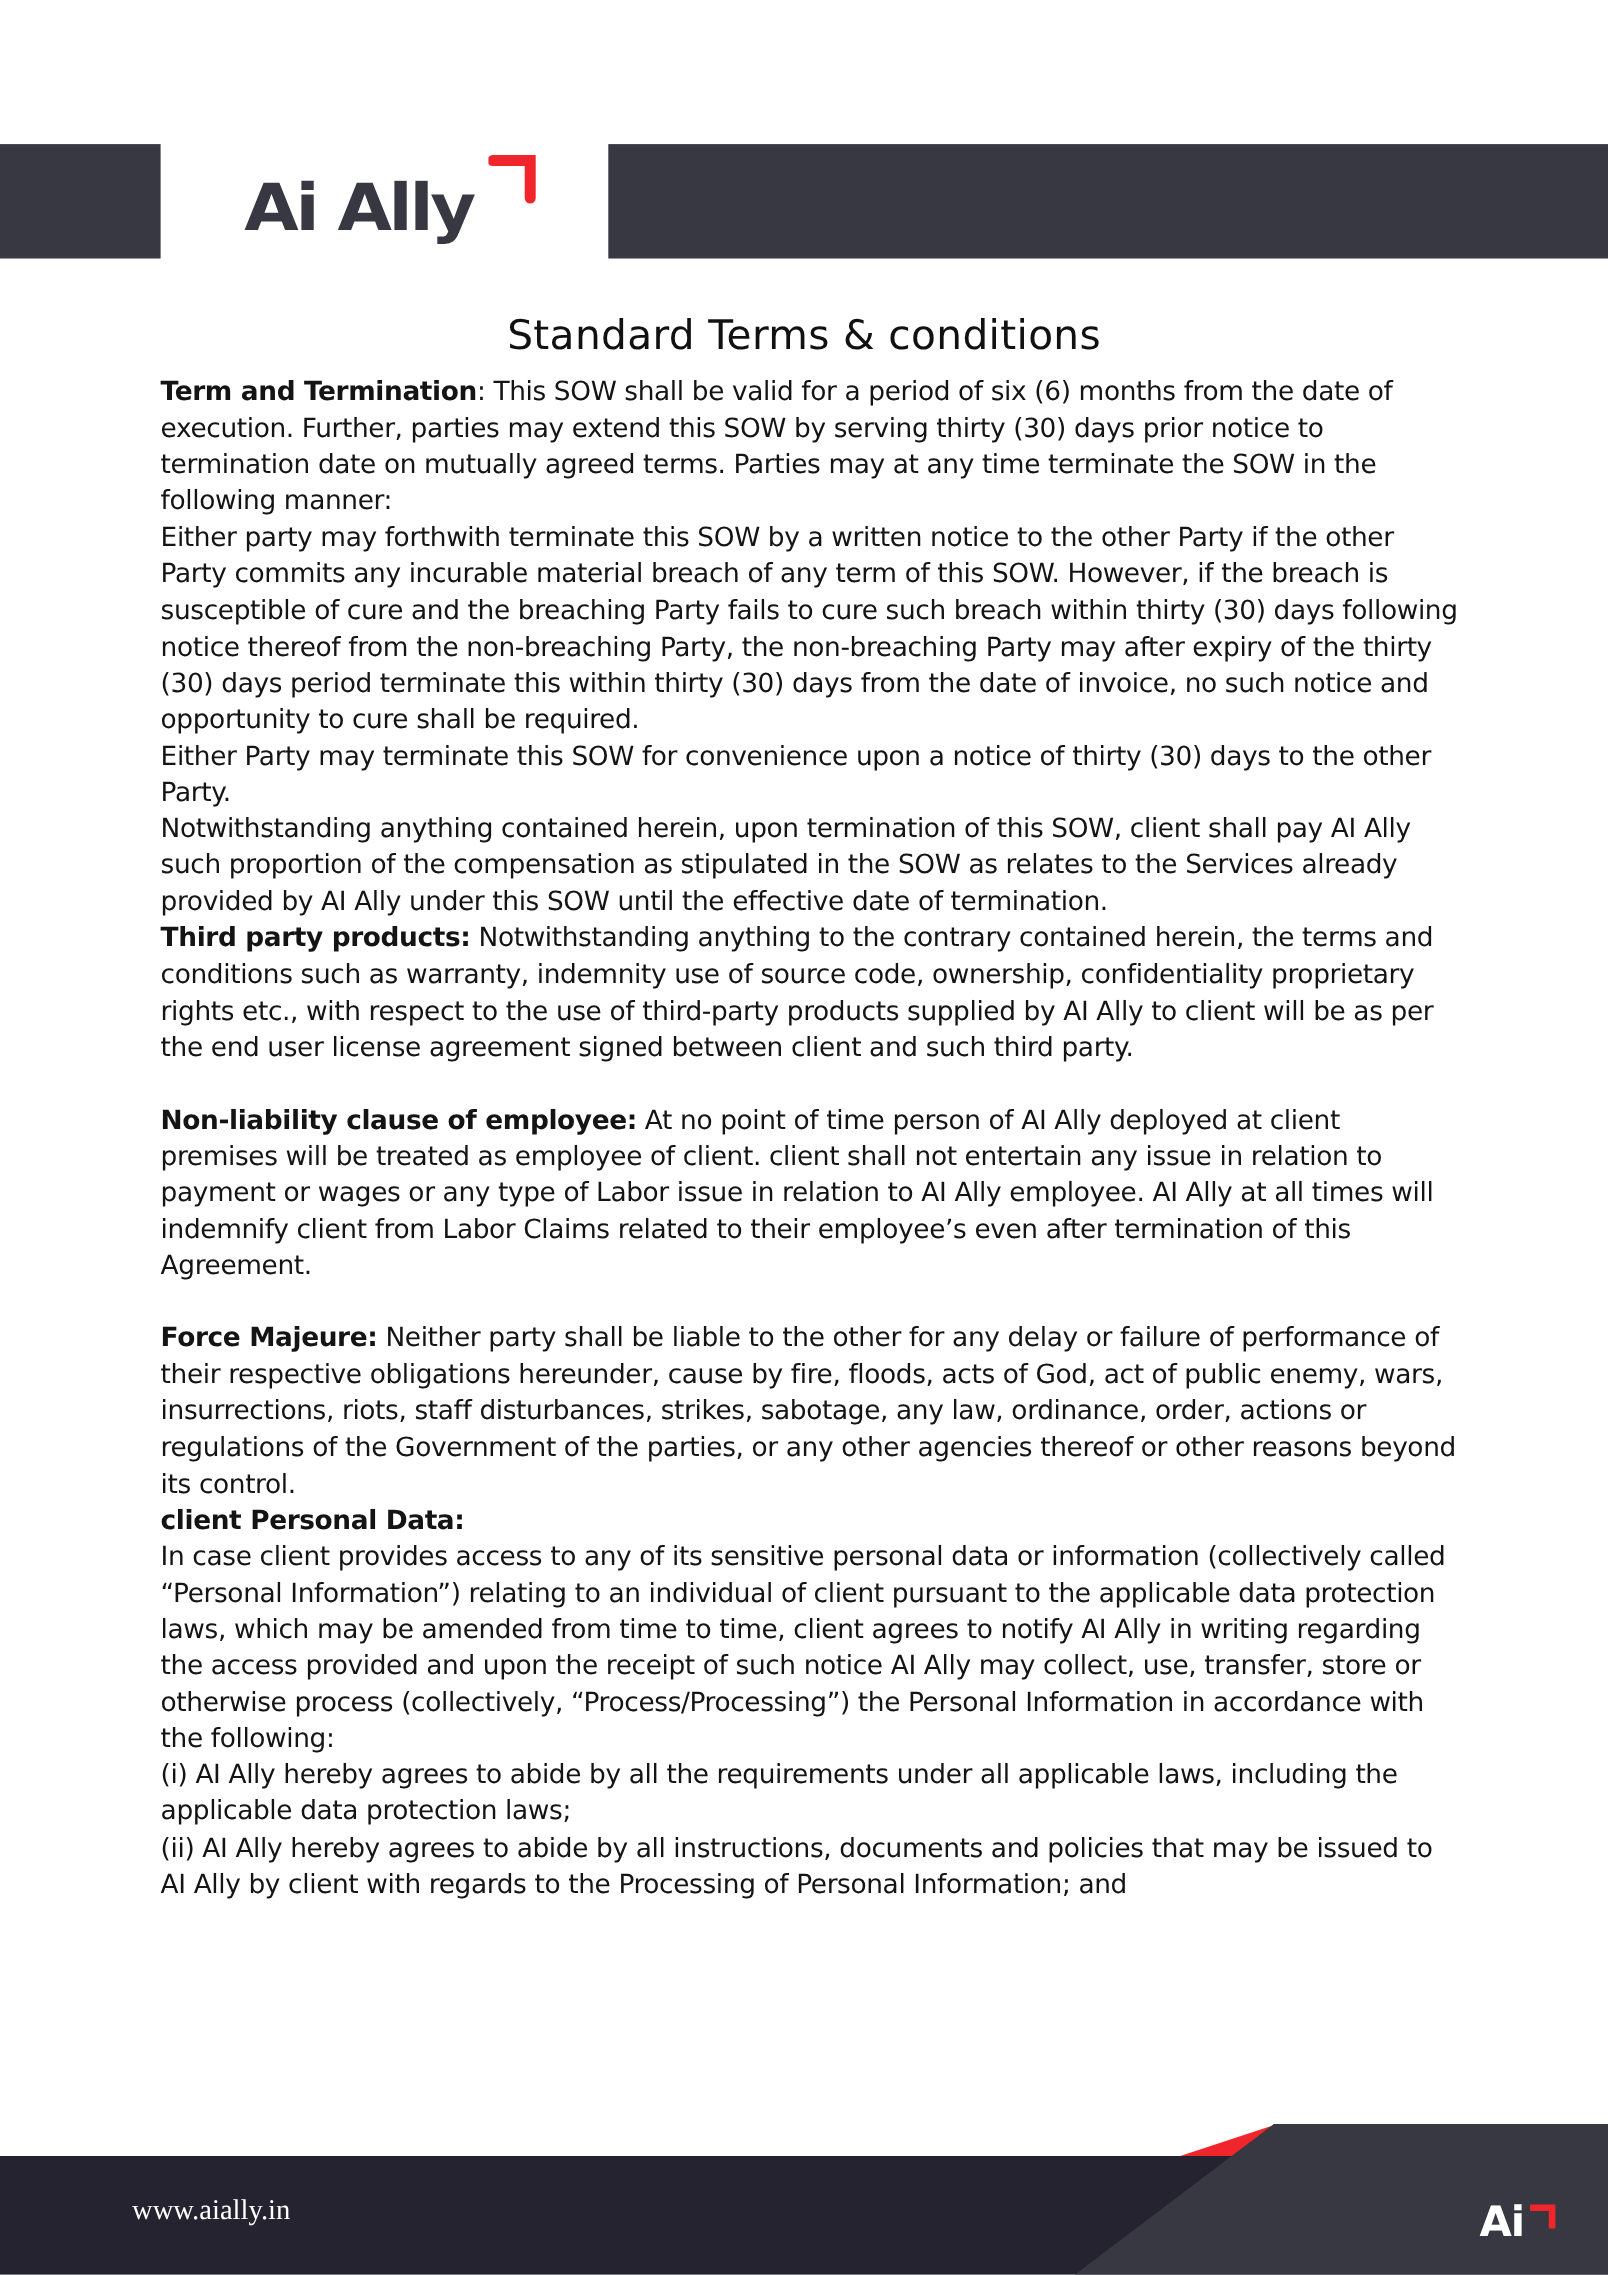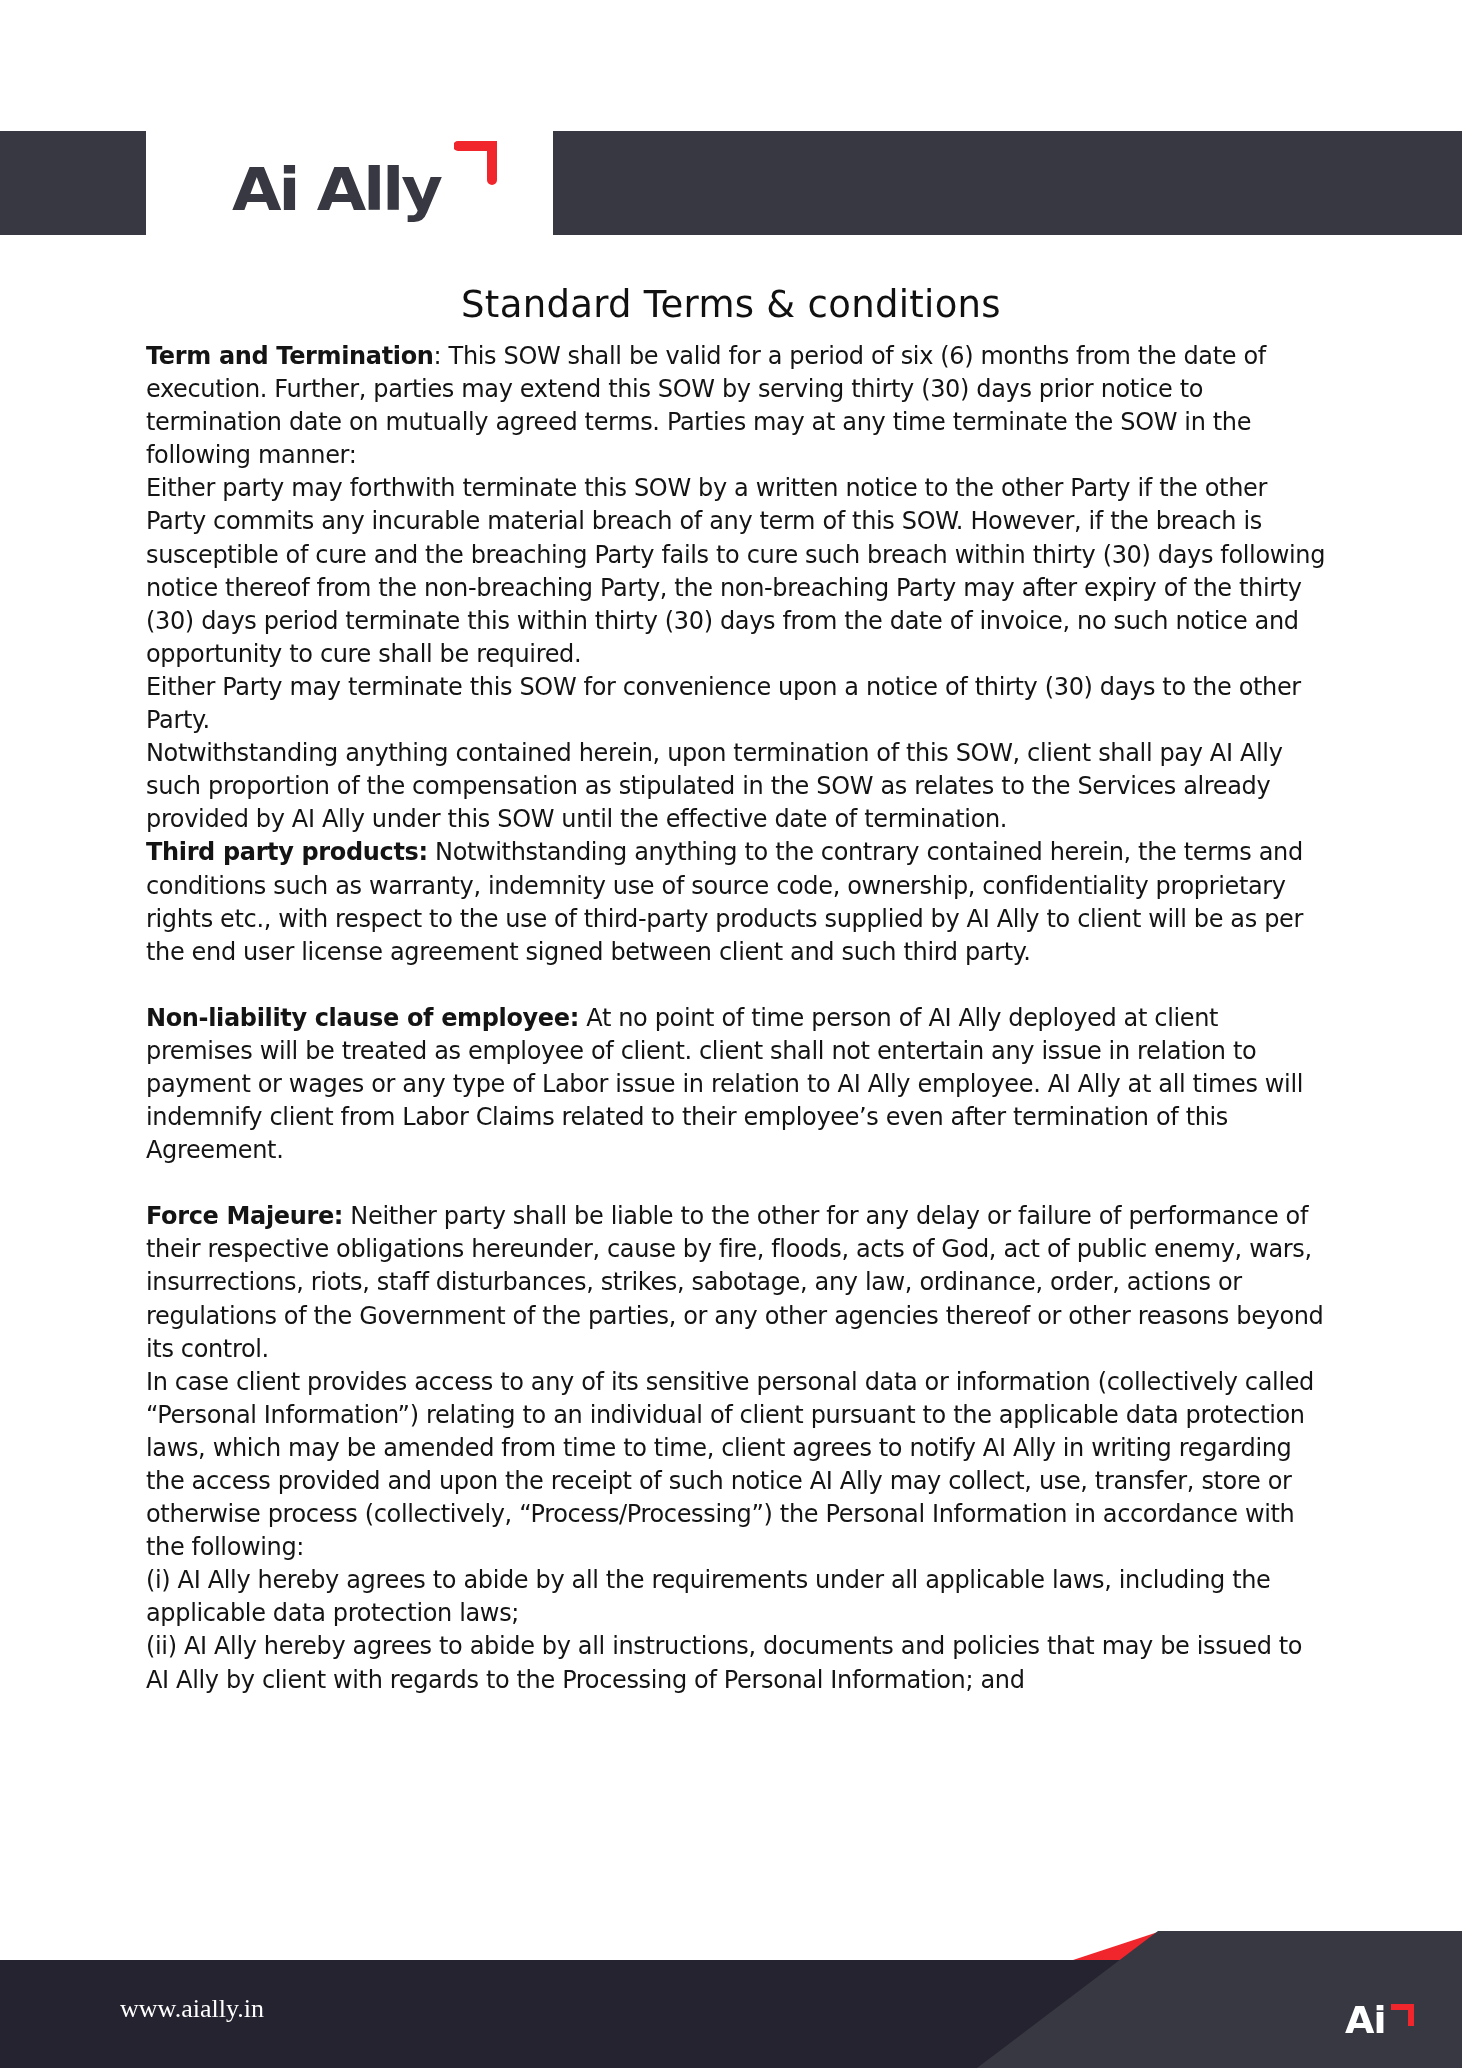--- a/index.html
+++ b/index.html
@@ -3,21 +3,21 @@
   <meta charset="utf-8">
   <style>
     html, body { margin: 0; padding: 0; }
     body {
       width: 1462px; height: 2068px; position: relative; overflow: hidden;
       background: #ffffff; color: #141414;
       font-family: "Liberation Sans", sans-serif;
     }
     .band-left { position: absolute; left: 0; top: 131px; width: 146px; height: 104px; background: #383842; }
     .band-right { position: absolute; left: 553px; top: 131px; width: 909px; height: 104px; background: #383842; }
-    .logo { position: absolute; left: 232px; top: 132px; height: 100px; display: flex; align-items: flex-start; }
+    .logo { position: absolute; left: 222px; top: 132px; height: 100px; display: flex; align-items: flex-start; }
     .logo-text {
       font-family: "DejaVu Sans", sans-serif; font-size: 64px; font-weight: bold;
       color: #383842; letter-spacing: -3px; margin-top: 8px; line-height: 100px;
       transform: scaleY(0.92);
     }
     .logo-arrow { margin-left: 14px; margin-top: 6px; }
     .title {
       position: absolute; left: 0; width: 1462px; top: 258px; text-align: center;
       font-family: "DejaVu Sans", sans-serif; font-size: 37px; font-weight: normal; color: #111;
       letter-spacing: 0.3px;
@@ -63,20 +63,21 @@
 <h1 class="title">Standard Terms &amp; conditions</h1>
 
 <div class="content">
   <p><b>Term and Termination</b><span>: This SOW shall be valid for a period of six (6) months from the date of execution. Further, parties may extend this SOW by serving thirty (30) days prior notice to termination date on mutually agreed terms. Parties may at any time terminate the SOW in the following manner:</span></p>
   <p>Either party may forthwith terminate this SOW by a written notice to the other Party if the other Party commits any incurable material breach of any term of this SOW. However, if the breach is susceptible of cure and the breaching Party fails to cure such breach within thirty (30) days following notice thereof from the non-breaching Party, the non-breaching Party may after expiry of the thirty (30) days period terminate this within thirty (30) days from the date of invoice, no such notice and opportunity to cure shall be required.</p>
   <p>Either Party may terminate this SOW for convenience upon a notice of thirty (30) days to the other Party.</p>
   <p>Notwithstanding anything contained herein, upon termination of this SOW, client shall pay AI Ally such proportion of the compensation as stipulated in the SOW as relates to the Services already provided by AI Ally under this SOW until the effective date of termination.</p>
   <p><b>Third party products:</b><span> Notwithstanding anything to the contrary contained herein, the terms and conditions such as warranty, indemnity use of source code, ownership, confidentiality proprietary rights etc., with respect to the use of third-party products supplied by AI Ally to client will be as per the end user license agreement signed between client and such third party.</span></p>
   <p class="gap"><b>Non-liability clause of employee:</b><span> At no point of time person of AI Ally deployed at client premises will be treated as employee of client. client shall not entertain any issue in relation to payment or wages or any type of Labor issue in relation to AI Ally employee. AI Ally at all times will indemnify client from Labor Claims related to their employee’s even after termination of this Agreement.</span></p>
   <p class="gap"><b>Force Majeure:</b><span> Neither party shall be liable to the other for any delay or failure of performance of their respective obligations hereunder, cause by fire, floods, acts of God, act of public enemy, wars, insurrections, riots, staff disturbances, strikes, sabotage, any law, ordinance, order, actions or regulations of the Government of the parties, or any other agencies thereof or other reasons beyond its control.</span></p>
+  <p><b>client Personal Data:</b></p>
   <p>In case client provides access to any of its sensitive personal data or information (collectively called “Personal Information”) relating to an individual of client pursuant to the applicable data protection laws, which may be amended from time to time, client agrees to notify AI Ally in writing regarding the access provided and upon the receipt of such notice AI Ally may collect, use, transfer, store or otherwise process (collectively, “Process/Processing”) the Personal Information in accordance with the following:</p>
   <p>(i) AI Ally hereby agrees to abide by all the requirements under all applicable laws, including the applicable data protection laws;</p>
   <p>(ii) AI Ally hereby agrees to abide by all instructions, documents and policies that may be issued to AI Ally by client with regards to the Processing of Personal Information; and</p>
 </div>
 
 <div class="footer"></div>
 <svg class="footer-svg" width="1462" height="143" viewBox="0 0 1462 143">
   <polygon points="1073,35 1158,7 1132,35" fill="#f0262c"></polygon>
   <polygon points="1158,6 1462,6 1462,143 977,143" fill="#383842"></polygon>
 </svg>

